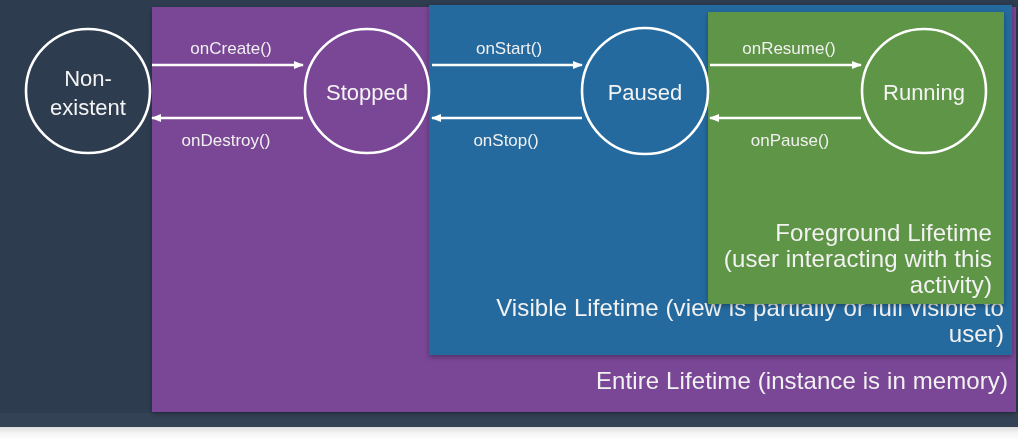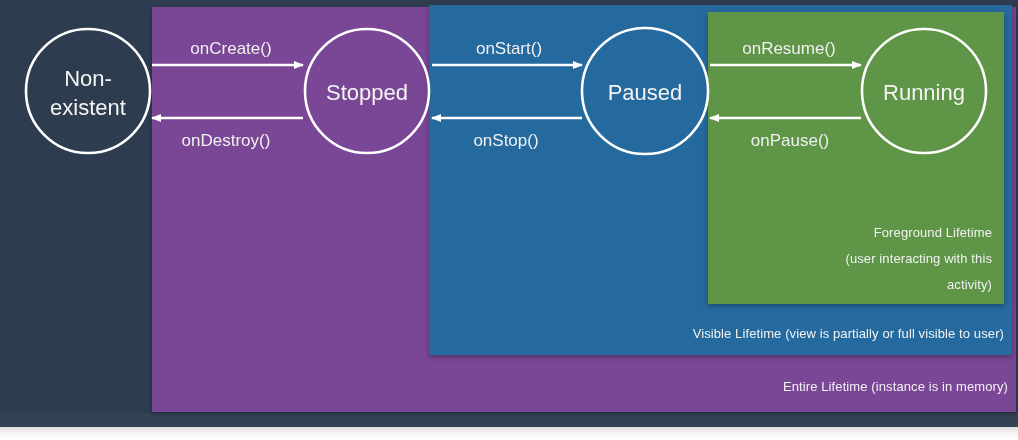--- a/index.html
+++ b/index.html
@@ -58,40 +58,40 @@
   }
   .band-foreground {
     left: 708px; top: 12px;
     width: 296px; height: 292px;
     background: #5e9546;
     box-shadow: 0 2px 5px rgba(0,0,0,0.33);
   }
   .band-label {
     position: absolute;
     color: #f2f2f2;
-    font-size: 13px;
+    font-size: 24px;
     line-height: 26px;
     text-align: right;
     letter-spacing: 0.1px;
     white-space: pre-line;
   }
   .lbl-foreground {
     right: 12px;
     bottom: 6px;
     width: 270px;
   }
   .lbl-visible {
     right: 8px;
     bottom: 8px;
     width: 560px;
     margin-top: 25px;
   }
   .lbl-entire {
     right: 8px;
-    bottom: 12px;
+    bottom: 18px;
     width: 600px;
   }
   
   #graph {
     position: absolute;
     left: 0; top: 0;
     width: 1018px;
     height: 440px;
     overflow: visible;
   }

